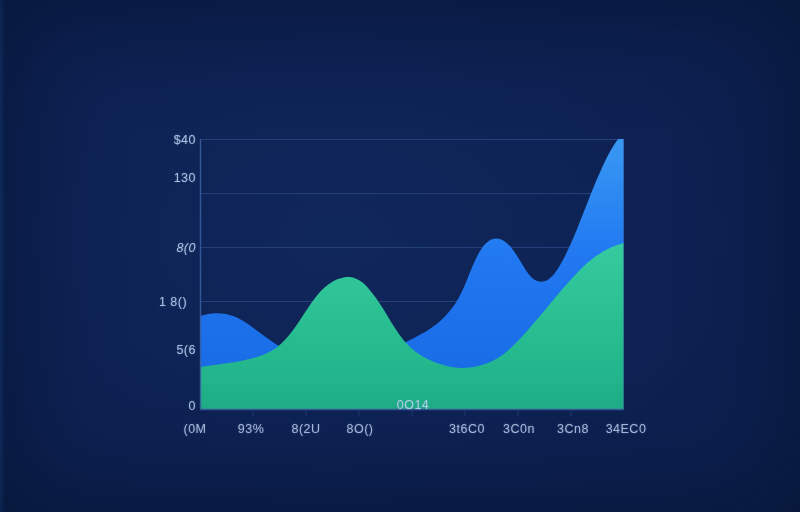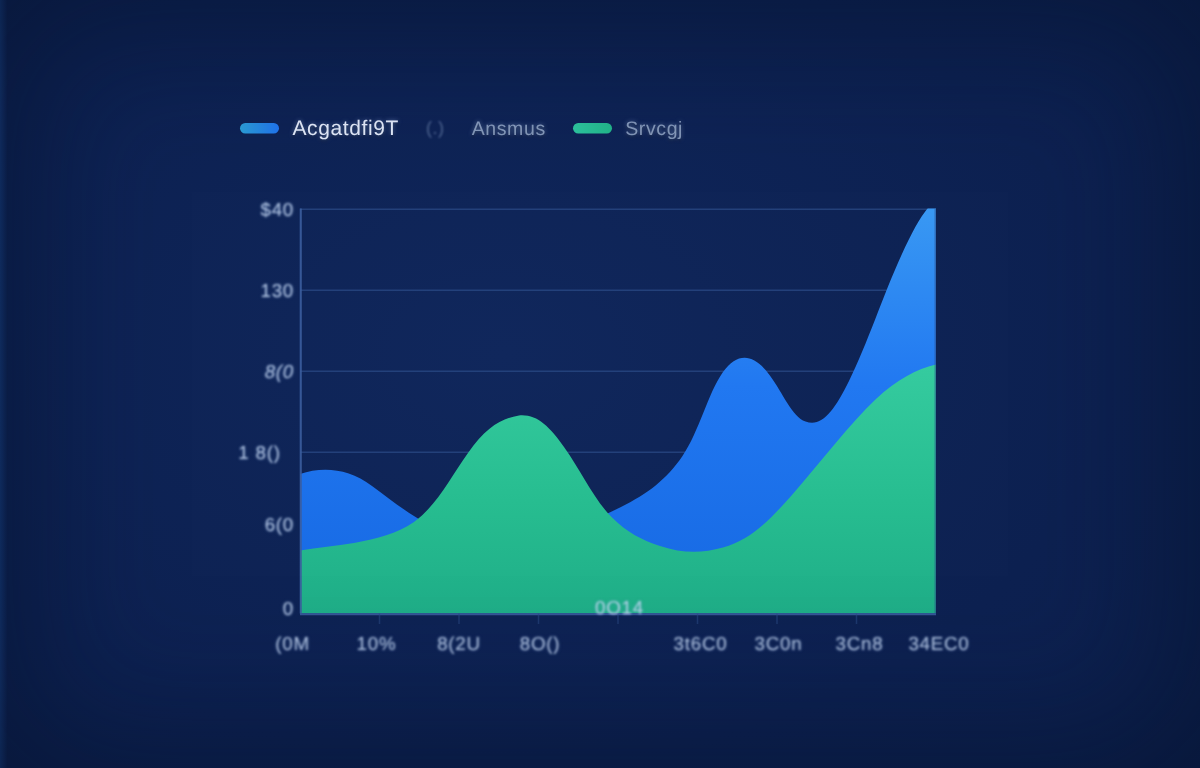--- a/index.html
+++ b/index.html
@@ -97,40 +97,20 @@
   .ytick { text-align: right; width: 46px; }
   .xtick { text-align: center; width: 60px; }
 </style>
 </head>
 <body>
 
 <div id="root">
 
   <div class="left-edge"></div>
 
-  <div class="legend">
-
-    <div class="legend-item">
-      <span class="swatch blue"></span>
-      <span class="legend-label">Acgatdfi9T</span>
-    </div>
-
-    <div class="legend-item">
-      <span class="legend-label faint">(.)</span>
-    </div>
-
-    <div class="legend-item">
-      <span class="legend-label dim">Ansmus</span>
-    </div>
-
-    <div class="legend-item">
-      <span class="swatch green"></span>
-      <span class="legend-label dim">Srvcgj</span>
-    </div>
-  </div>
 
   <div class="plot-wrap">
     <svg class="chart" width="800" height="512">
       <defs>
         <linearGradient id="gradBlue" x1="0" y1="0" x2="0" y2="1">
           <stop offset="0%" stop-color="#3a9af3"></stop>
           <stop offset="45%" stop-color="#2178f1"></stop>
           <stop offset="100%" stop-color="#1668e2"></stop>
         </linearGradient>
         <linearGradient id="gradGreen" x1="0" y1="0" x2="0" y2="1">
@@ -194,28 +174,28 @@
         <line x1="306" y1="409" x2="306" y2="416"></line>
         <line x1="359" y1="409" x2="359" y2="416"></line>
         <line x1="412" y1="409" x2="412" y2="416"></line>
         <line x1="465" y1="409" x2="465" y2="416"></line>
         <line x1="518" y1="409" x2="518" y2="416"></line>
         <line x1="571" y1="409" x2="571" y2="416"></line>
       </g>
     </svg>
 
     <div class="ytick" style="left:150px; top:133px;">$40</div>
-    <div class="ytick" style="left:150px; top:187px;">130</div>
+    <div class="ytick" style="left:150px; top:171px;">130</div>
     <div class="ytick" style="left:150px; top:241px;font-style:italic;">8(0</div>
     <div class="ytick" style="left:150px; top:295px;text-align:center;">1 8()</div>
-    <div class="ytick" style="left:150px; top:343px;">6(0</div>
+    <div class="ytick" style="left:150px; top:343px;">5(6</div>
     <div class="ytick" style="left:150px; top:399px;">0</div>
 
     <div class="xtick" style="left:165px; top:422px;">(0M</div>
-    <div class="xtick" style="left:221px; top:422px;">10%</div>
+    <div class="xtick" style="left:221px; top:422px;">93%</div>
     <div class="xtick" style="left:276px; top:422px;">8(2U</div>
     <div class="xtick" style="left:330px; top:422px;">8O()</div>
     <div class="xtick" style="left:383px; top:398px;">0O14</div>
     <div class="xtick" style="left:437px; top:422px;">3t6C0</div>
     <div class="xtick" style="left:489px; top:422px;">3C0n</div>
     <div class="xtick" style="left:543px; top:422px;">3Cn8</div>
     <div class="xtick" style="left:596px; top:422px;">34EC0</div>
   </div>
 
 </div>

